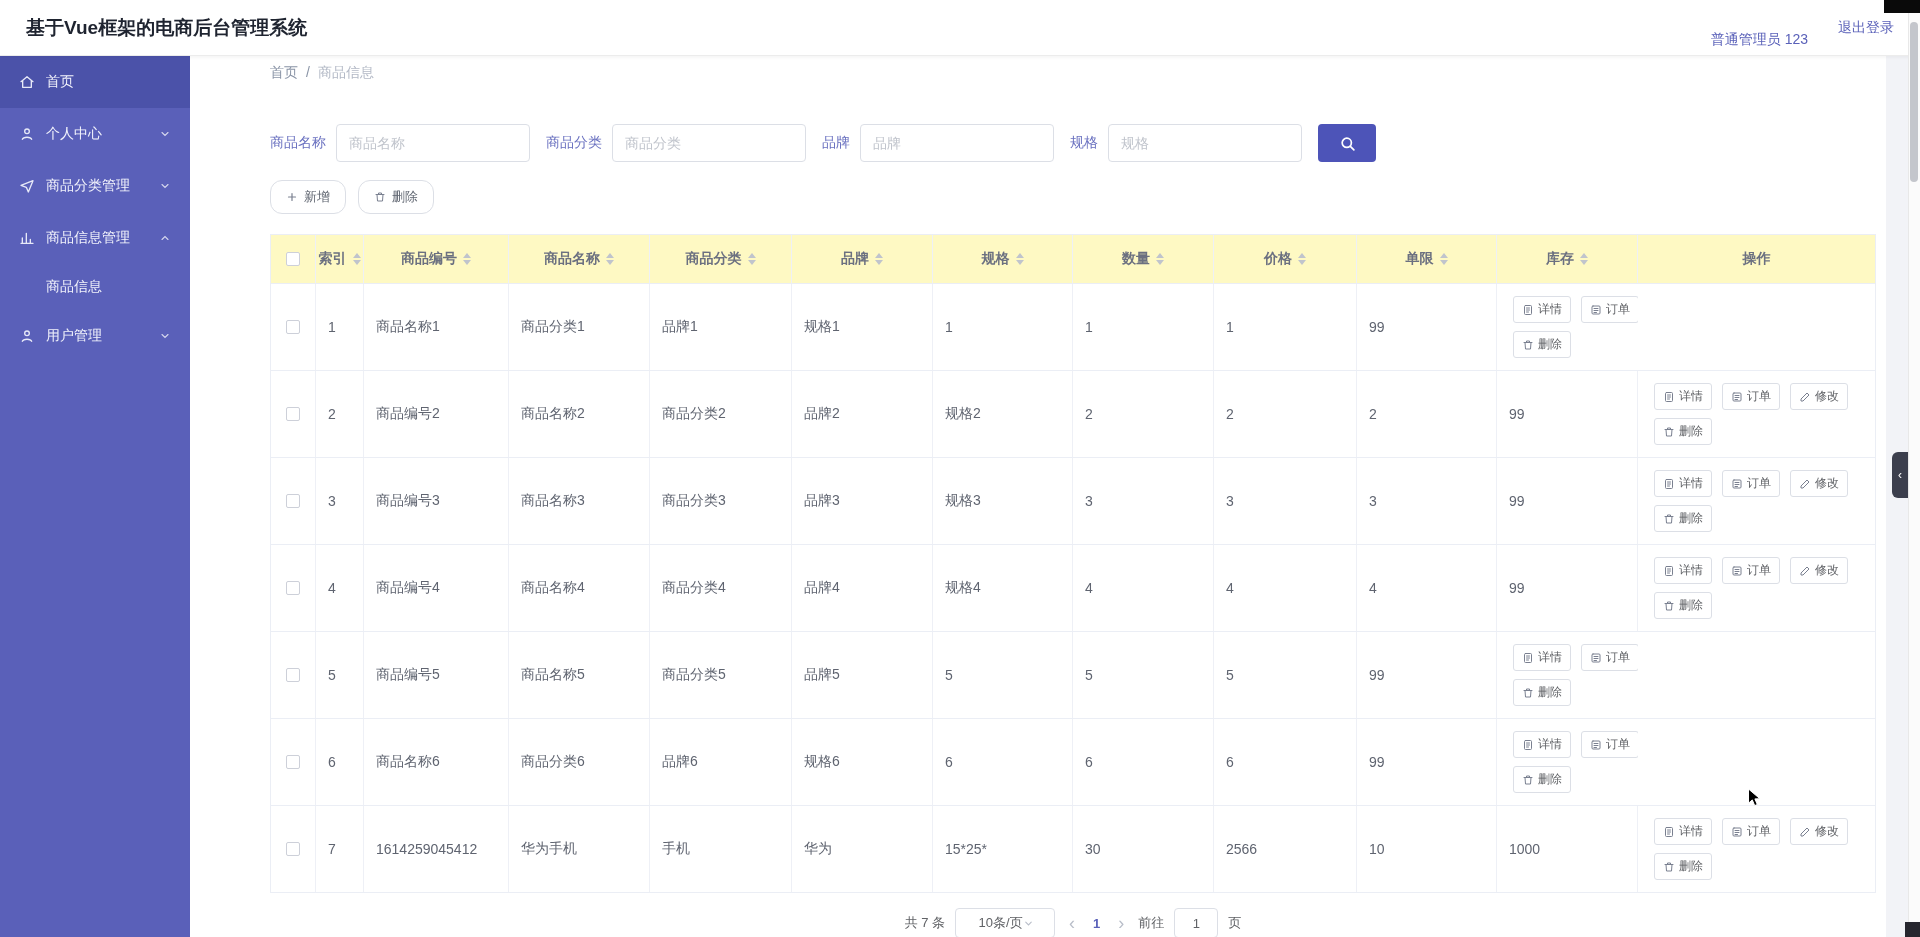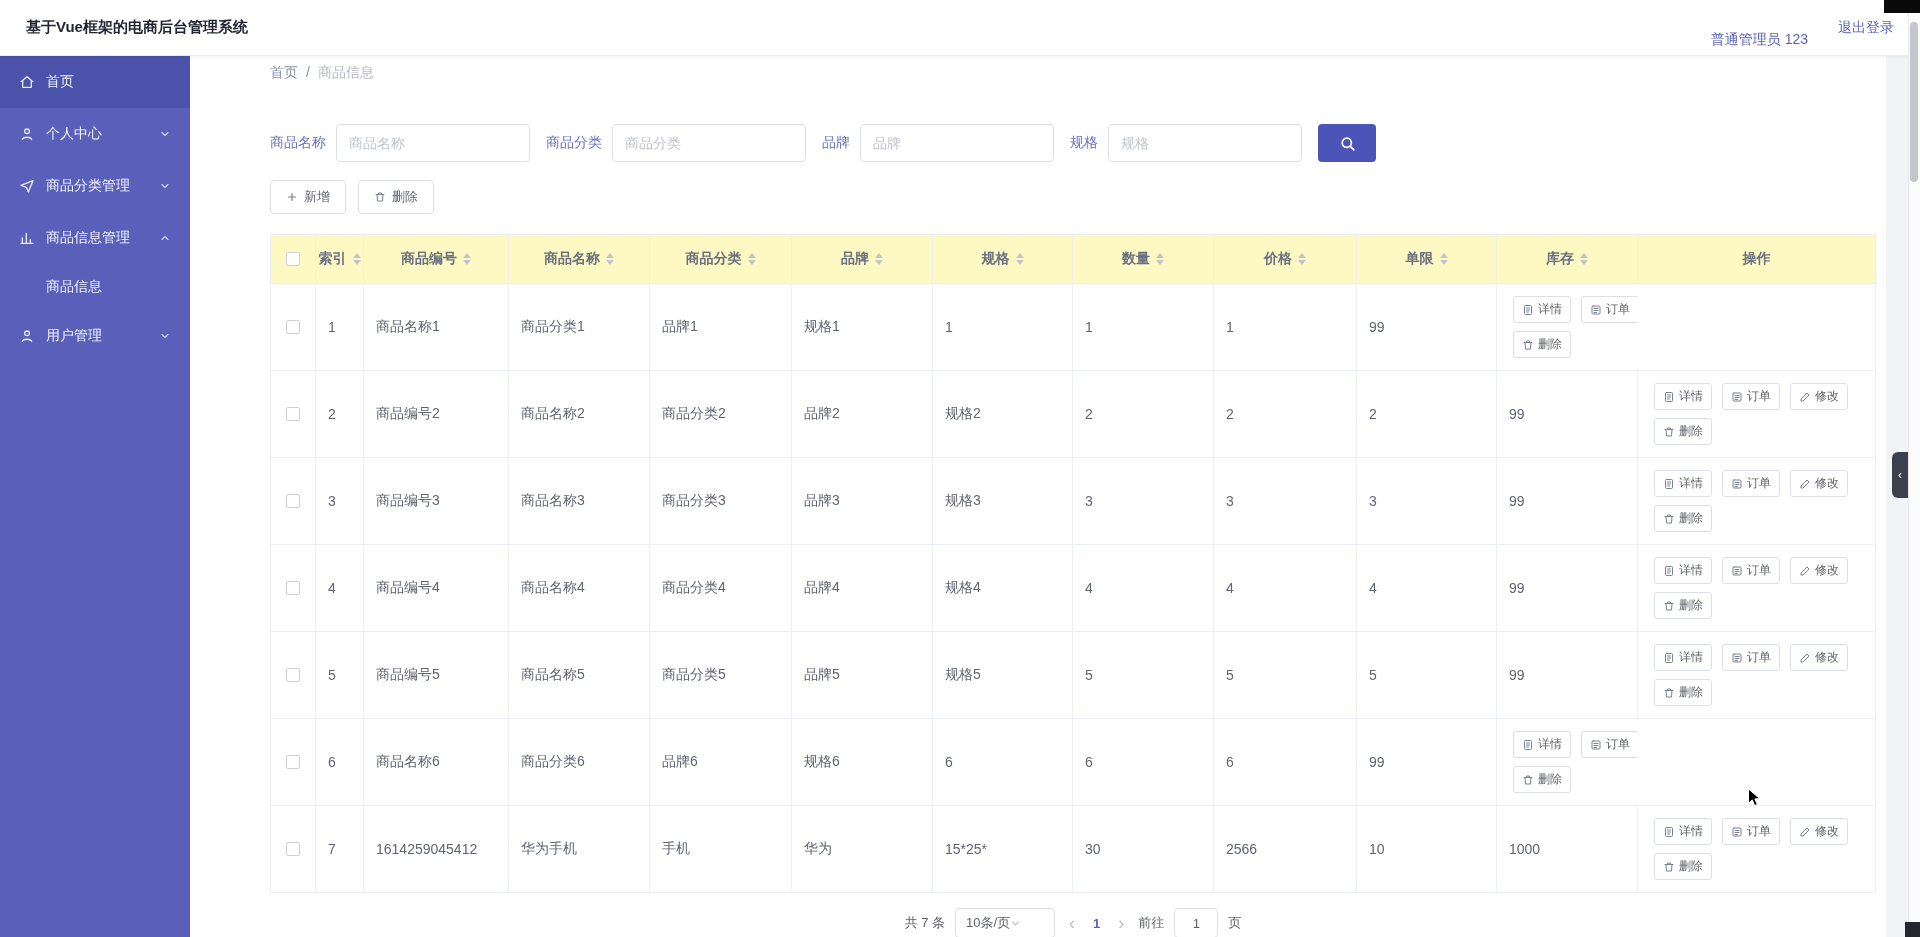--- a/index.html
+++ b/index.html
@@ -4,21 +4,21 @@
 <style>
   * { box-sizing: border-box; margin: 0; padding: 0; }
   html,body { width:1920px; height:937px; overflow:hidden; }
   body { font-family:"Liberation Sans","DejaVu Sans",sans-serif; font-size:14px; color:#333; background:#fff; position:relative; }
 
   .app { width:1920px; height:937px; display:flex; flex-direction:column; overflow:hidden; position:relative; }
 
   
   .header { height:56px; background:#fff; border-bottom:1px solid #ececec; box-shadow:0 1px 4px rgba(0,0,0,.06);
             display:flex; align-items:center; justify-content:space-between; padding:0 26px; position:relative; z-index:5; }
-  .header-title { font-size:15px; font-weight:bold; color:#1f2430; }
+  .header-title { font-size:19px; font-weight:bold; color:#1f2430; }
   .header-right { display:flex; align-items:center; gap:30px; font-size:14px; }
   .header-user { color:#5a61b9;margin-top:25px; }
   .logout-link { color:#5a61b9; cursor:pointer; text-decoration:none; }
 
   
   .body { flex:1; display:flex; overflow:hidden;gap:40px; }
 
   
   .sidebar { width:190px; background:#5a60b9; color:#fff; flex-shrink:0; }
   .menu-item { height:52px; display:flex; align-items:center; padding:0 18px; gap:10px; font-size:14px; cursor:pointer; color:#f2f3fc; }
@@ -39,21 +39,21 @@
   .filter-row { margin:40px 0 0 40px; display:flex; align-items:center; }
   .filter-fields { display:flex; align-items:center; gap:16px; }
   .filter-group { display:flex; align-items:center; gap:10px; }
   .filter-label { color:#6a71c0; font-size:14px; white-space:nowrap; }
   .filter-input { width:194px; height:38px; border:1px solid #dcdfe6; border-radius:4px; padding:0 12px; font-size:14px; color:#606266; outline:none; font-family:inherit; }
   .filter-input::placeholder { color:#c0c4cc; }
   .search-btn { width:58px; height:38px; margin-left:16px; background:#4d54b8; border:none; border-radius:4px; cursor:pointer;
                 display:inline-flex; align-items:center; justify-content:center; }
 
   .toolbar { margin:18px 0 0 40px; display:flex; gap:12px; height:34px; }
-  .btn-plain { height:34px; padding:0 15px; background:#fff; border:1px solid #dcdfe6; border-radius:4px; cursor:pointer;
+  .btn-plain { height:34px; padding:0 15px; background:#fff; border:1px solid #dcdfe6; border-radius:12px; cursor:pointer;
                display:inline-flex; align-items:center; gap:6px; font-size:13px; color:#5f6570; font-family:inherit; }
   .btn-plain .b-ico { display:inline-flex; color:#7a8090; }
 
   
   .table { margin:20px 10px 0 40px; border:1px solid #ebeef5; }
   .grid-row { display:grid; grid-template-columns:45px 48px 145px 141px 142px 141px 140px 141px 143px 140px 141px minmax(0,1fr); }
   .grid-row > * { border-right:1px solid #eef0f6; }
   .grid-row > *:last-child { border-right:none; }
   .t-header { background:#fef9c3; height:48px; }
   .h-cell { display:flex; align-items:center; justify-content:center; font-weight:bold; color:#6b7080; font-size:14px; gap:2px; }
@@ -68,21 +68,21 @@
   .op-btn .op-ico { display:inline-flex; color:#7a8090; }
   input[type=checkbox] { appearance:none; -webkit-appearance:none; width:14px; height:14px; border:1px solid #cdd0d9; border-radius:2px; background:#fff; cursor:pointer; }
   .sort { display:inline-flex; flex-direction:column; margin-left:4px; gap:2px; }
   .sort i { width:0; height:0; border-left:4px solid transparent; border-right:4px solid transparent; }
   .sort .s-up { border-bottom:5px solid #c0c4cc; }
   .sort .s-down { border-top:5px solid #c0c4cc; }
 
   
   .pagination { margin:14px 10px 0 40px; height:32px; display:flex; align-items:center; justify-content:center; gap:10px; font-size:13px; color:#606266; }
   .page-size { width:100px; height:30px; border:1px solid #dcdfe6; border-radius:4px; background:#fff; display:inline-flex;
-               align-items:center; justify-content:flex-start; padding:0 8px 0 10px; cursor:pointer; font-size:13px; color:#606266; }
+               align-items:center; justify-content:center; padding:0 8px 0 10px; cursor:pointer; font-size:13px; color:#606266; }
   .page-size .caret { color:#b9bec9; display:inline-flex; }
   .pg-arrow { background:none; border:none; font-size:18px; color:#b9bec9; cursor:pointer; line-height:1; padding:0 4px; font-family:inherit; }
   .pg-num { color:#5a61b9; font-weight:bold; padding:0 4px; cursor:pointer; }
   .goto-input { width:44px; height:30px; border:1px solid #dcdfe6; border-radius:4px; text-align:center; font-size:13px; color:#606266; outline:none; font-family:inherit; }
 
   
   .scrollbar-track { position:absolute; top:0; right:0; bottom:0; width:12px; background:#fbfbfb; border-left:1px solid #e8e8e8; z-index:8; }
   .scrollbar-thumb { position:absolute; top:22px; right:2px; width:8px; height:160px; background:#c4c6cc; border-radius:4px; cursor:pointer; }
   .collapse-tab { position:absolute; right:12px; top:452px; width:16px; height:46px; background:#3c3f4d; border-radius:6px 0 0 6px;
                   color:#fff; display:flex; align-items:center; justify-content:center; font-size:12px; cursor:pointer; z-index:9; }
@@ -547,21 +547,20 @@
               </div>
               <div class="t-row grid-row">
                 <div class="cell cb">
                   <input type="checkbox" style="">
                 </div>
                 <div class="cell">5</div>
                 <div class="cell">商品编号5</div>
                 <div class="cell">商品名称5</div>
                 <div class="cell">商品分类5</div>
                 <div class="cell">品牌5</div>
-                <div class="cell">规格5</div>
                 <div class="cell">5</div>
                 <div class="cell">5</div>
                 <div class="cell">5</div>
                 <div class="cell">99</div>
                 <div class="cell ops">
                   <div class="ops-line">
                     <button class="op-btn">
                       <span class="op-ico">
                         <svg width="12" height="12" viewBox="0 0 24 24" fill="none" stroke="currentColor" stroke-width="2" stroke-linecap="round">
                           <rect x="5" y="3" width="14" height="18" rx="2"></rect>

